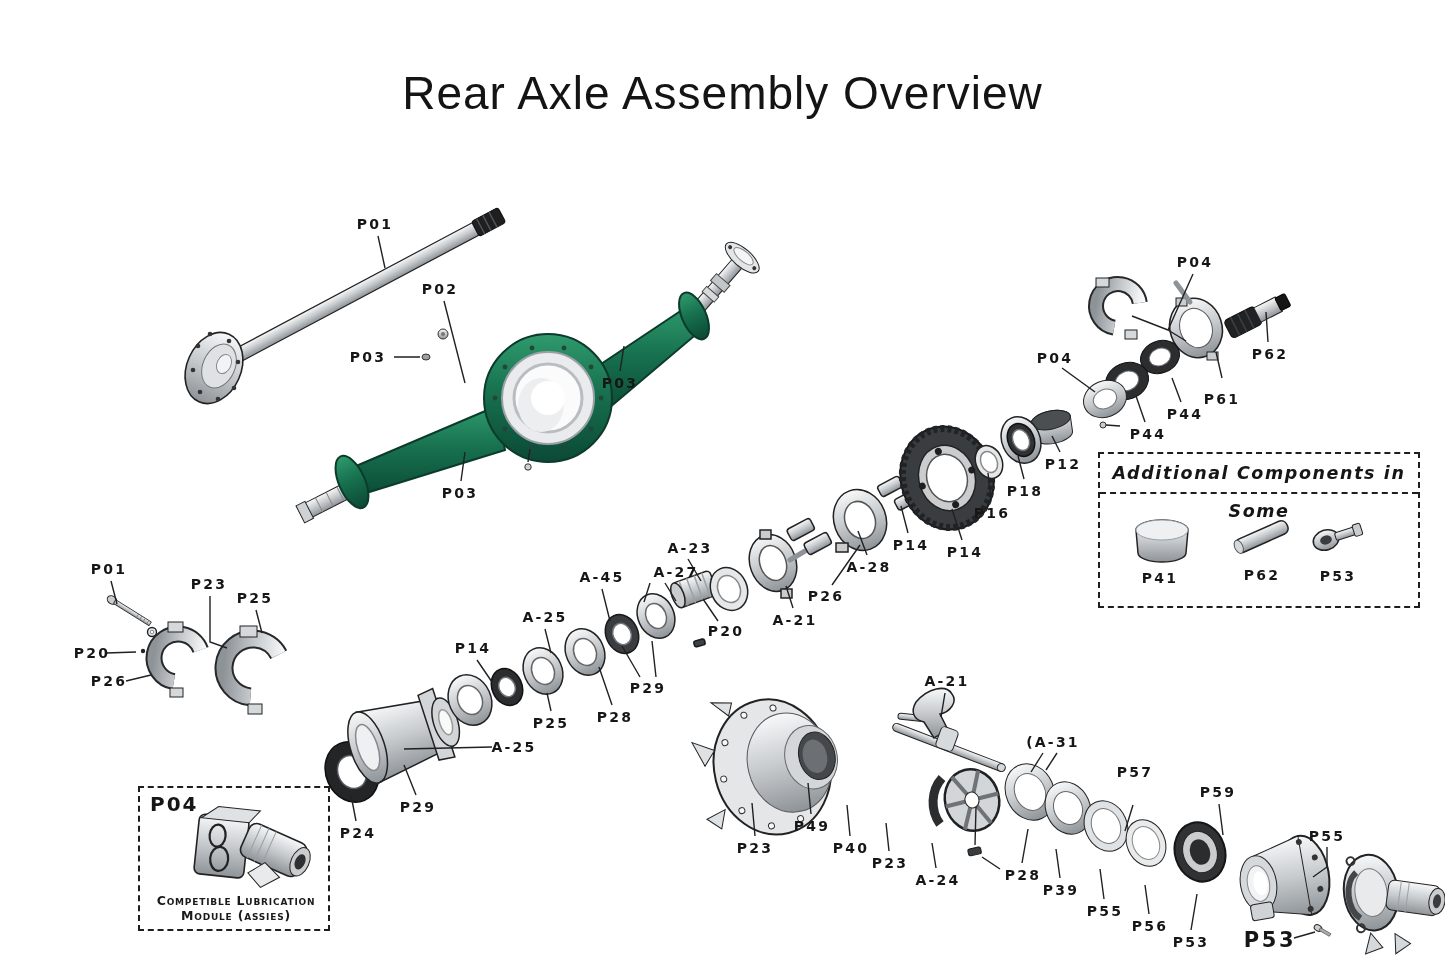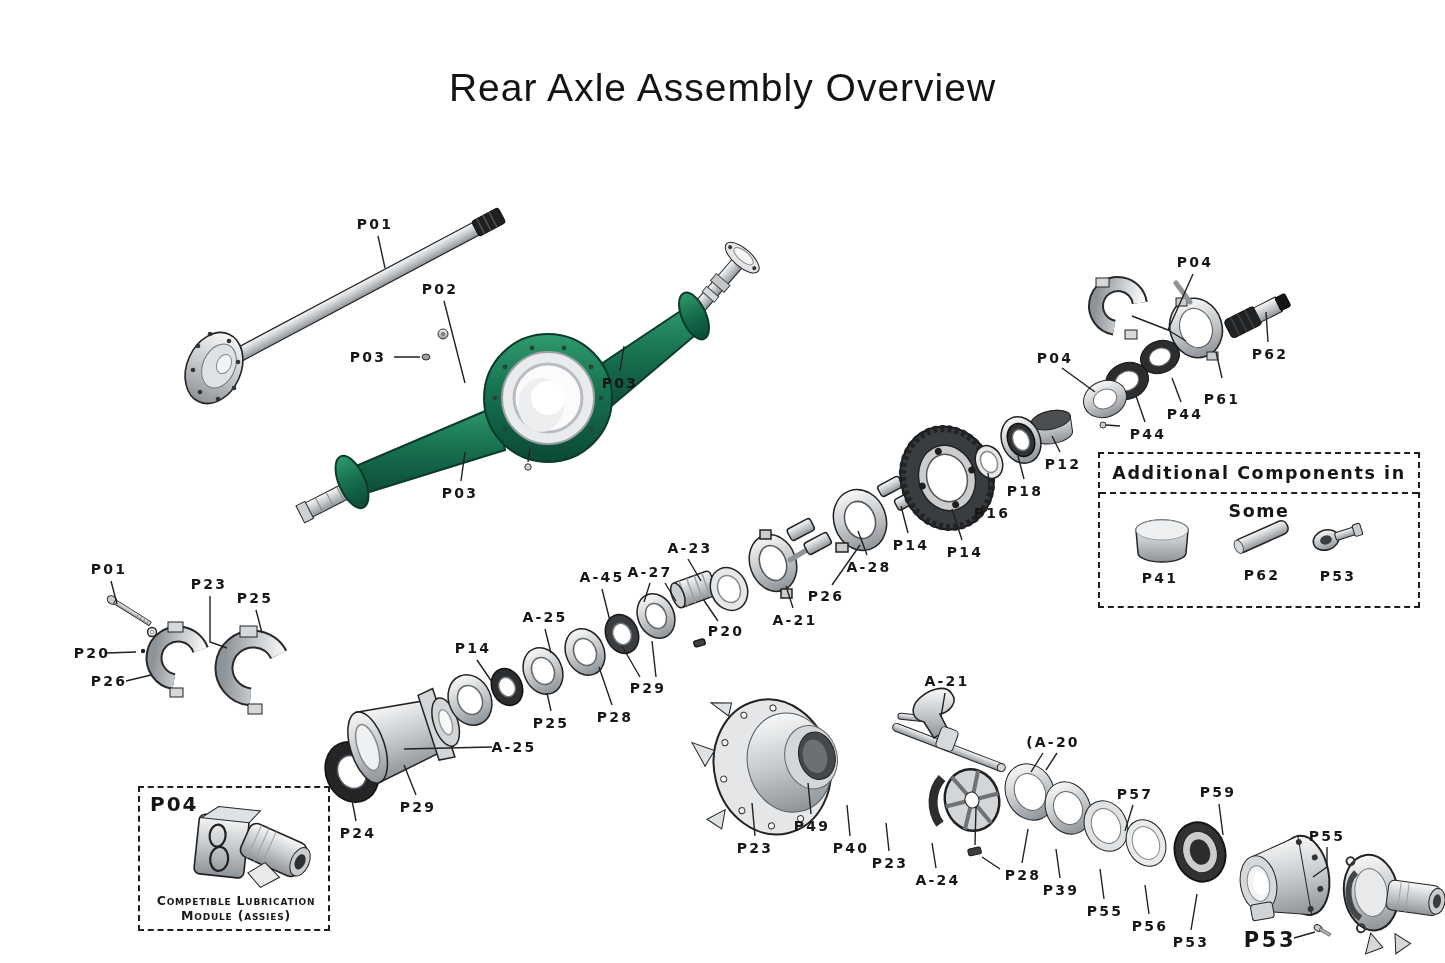--- a/index.html
+++ b/index.html
@@ -1,25 +1,25 @@
 <!DOCTYPE html>
 <html><head>
 <meta charset="utf-8">
 <style>
   html,body{margin:0;padding:0;background:#ffffff;}
   .stage{position:relative;width:1445px;height:963px;background:#ffffff;overflow:hidden;
          font-family:"DejaVu Sans",sans-serif;}
   .stage svg{position:absolute;left:0;top:0;}
   .title{position:absolute;left:0;right:0;top:66px;text-align:center;
-         font-family:"Liberation Sans",sans-serif;font-size:39px;font-weight:500;
+         font-family:"Liberation Sans",sans-serif;font-size:46px;font-weight:500;
          letter-spacing:1px;color:#141414;}
   .lbl{position:absolute;transform:translate(-50%,-50%);white-space:nowrap;
        font-weight:bold;font-size:14px;letter-spacing:2.2px;color:#161616;}
   .lbl.big{font-size:21px;letter-spacing:2.6px;}
-  .inset{position:absolute;border:2.5px dashed #1e1e1e;background:transparent;box-sizing:border-box;}
+  .inset{position:absolute;border:2.5px dashed #1e1e1e;background:transparent;box-sizing:border-box;font-style:italic;}
   .inset .hd{border-bottom:2.5px dashed #1e1e1e;height:38px;line-height:38px;text-align:center;
        font-size:17.5px;font-weight:600;letter-spacing:1.6px;color:#161616;}
   .code-tl{position:absolute;font-weight:bold;font-size:20px;letter-spacing:2px;color:#161616;}
   .caption{position:absolute;transform:translate(-50%,0);text-align:left;white-space:nowrap;
        font-variant:small-caps;font-weight:bold;font-size:12.5px;letter-spacing:.8px;color:#1a1a1a;}
 </style>
 </head>
 <body>
 
 <div class="stage">
@@ -377,48 +377,48 @@
 <b class="lbl" style="left:1063px;top:464px">P12</b>
 <b class="lbl" style="left:1025px;top:491px">P18</b>
 <b class="lbl" style="left:992px;top:513px">P16</b>
 <b class="lbl" style="left:965px;top:552px">P14</b>
 <b class="lbl" style="left:911px;top:545px">P14</b>
 <b class="lbl" style="left:869px;top:567px">A-28</b>
 <b class="lbl" style="left:826px;top:596px">P26</b>
 <b class="lbl" style="left:795px;top:620px">A-21</b>
 <b class="lbl" style="left:726px;top:631px">P20</b>
 <b class="lbl" style="left:690px;top:548px">A-23</b>
-<b class="lbl" style="left:650px;top:572px">A-27</b>
+<b class="lbl" style="left:676px;top:572px">A-27</b>
 <b class="lbl" style="left:602px;top:577px">A-45</b>
 <b class="lbl" style="left:545px;top:617px">A-25</b>
 <b class="lbl" style="left:473px;top:648px">P14</b>
 <b class="lbl" style="left:551px;top:723px">P25</b>
 <b class="lbl" style="left:615px;top:717px">P28</b>
 <b class="lbl" style="left:648px;top:688px">P29</b>
 <b class="lbl" style="left:514px;top:747px">A-25</b>
 <b class="lbl" style="left:418px;top:807px">P29</b>
 <b class="lbl" style="left:358px;top:833px">P24</b>
 <b class="lbl" style="left:109px;top:569px">P01</b>
 <b class="lbl" style="left:209px;top:584px">P23</b>
 <b class="lbl" style="left:255px;top:598px">P25</b>
 <b class="lbl" style="left:92px;top:653px">P20</b>
 <b class="lbl" style="left:109px;top:681px">P26</b>
 <b class="lbl" style="left:755px;top:848px">P23</b>
 <b class="lbl" style="left:812px;top:826px">P49</b>
 <b class="lbl" style="left:851px;top:848px">P40</b>
 <b class="lbl" style="left:890px;top:863px">P23</b>
 <b class="lbl" style="left:938px;top:880px">A-24</b>
 <b class="lbl" style="left:947px;top:681px">A-21</b>
-<b class="lbl" style="left:1053px;top:742px">(A-20</b>
+<b class="lbl" style="left:1053px;top:742px">(A-31</b>
 <b class="lbl" style="left:1023px;top:875px">P28</b>
 <b class="lbl" style="left:1061px;top:890px">P39</b>
 <b class="lbl" style="left:1105px;top:911px">P55</b>
 <b class="lbl" style="left:1150px;top:926px">P56</b>
 <b class="lbl" style="left:1191px;top:942px">P53</b>
-<b class="lbl" style="left:1135px;top:794px">P57</b>
+<b class="lbl" style="left:1135px;top:772px">P57</b>
 <b class="lbl" style="left:1218px;top:792px">P59</b>
 <b class="lbl" style="left:1327px;top:836px">P55</b>
 <b class="lbl big" style="left:1270px;top:940px">P53</b>
 
 <div class="inset" style="left:1098px;top:452px;width:322px;height:156px">
   <div class="hd">Additional Components in Some</div>
 </div>
 <b class="lbl" style="left:1160px;top:578px">P41</b>
 <b class="lbl" style="left:1262px;top:575px">P62</b>
 <b class="lbl" style="left:1338px;top:576px">P53</b>

